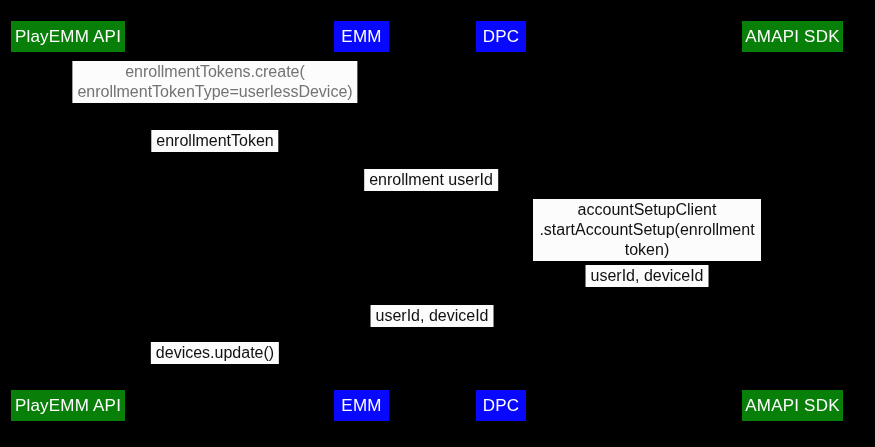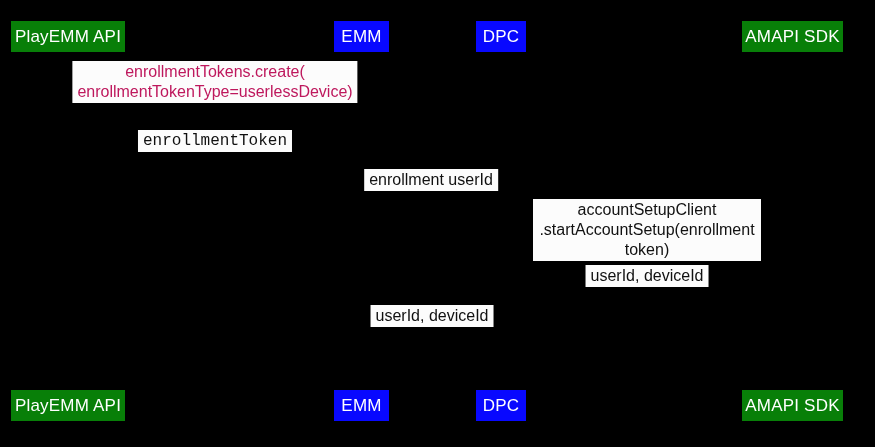--- a/index.html
+++ b/index.html
@@ -40,34 +40,35 @@
 <div class="stage" style="background-color: rgb(0, 0, 0);">
 
   <div class="actor" style="left: 11px; top: 21px; width: 114px; background-color: rgb(8, 127, 8); color: rgb(255, 255, 255);">PlayEMM API</div>
 
   <div class="actor" style="left: 334px; top: 21px; width: 55px; background-color: rgb(8, 8, 255); color: rgb(255, 255, 255);">EMM</div>
 
   <div class="actor" style="left: 476px; top: 21px; width: 50px; background-color: rgb(8, 8, 255); color: rgb(255, 255, 255);">DPC</div>
 
   <div class="actor" style="left: 742px; top: 21px; width: 101px; background-color: rgb(8, 127, 8); color: rgb(255, 255, 255);">AMAPI SDK</div>
 
-  <div class="msg" style="left: 215px; top: 61px; background-color: rgb(252, 252, 252); color: #be185d;">enrollmentTokens.create(
+  <div class="msg" style="left: 215px; top: 61px; background-color: rgb(252, 252, 252); color: #737373;">enrollmentTokens.create(
 enrollmentTokenType=userlessDevice)</div>
 
-  <div class="msg" style="left: 215px; top: 130px; background-color: rgb(252, 252, 252); color: rgb(17, 17, 17); font-family: Liberation Mono, monospace;">enrollmentToken</div>
+  <div class="msg" style="left: 215px; top: 130px; background-color: rgb(252, 252, 252); color: rgb(17, 17, 17);">enrollmentToken</div>
 
   <div class="msg" style="left: 431px; top: 169px; background-color: rgb(252, 252, 252); color: rgb(17, 17, 17);">enrollment userId</div>
 
   <div class="msg" style="left: 647px; top: 199px; background-color: rgb(252, 252, 252); color: rgb(17, 17, 17);">accountSetupClient
 .startAccountSetup(enrollment token)</div>
 
   <div class="msg" style="left: 647px; top: 265px; background-color: rgb(252, 252, 252); color: rgb(17, 17, 17);">userId, deviceId</div>
 
   <div class="msg" style="left: 432px; top: 305px; background-color: rgb(252, 252, 252); color: rgb(17, 17, 17);">userId, deviceId</div>
 
+  <div class="msg" style="left: 215px; top: 342px; background-color: rgb(252, 252, 252); color: rgb(17, 17, 17);">devices.update()</div>
 
   <div class="actor" style="left: 11px; top: 390px; width: 114px; background-color: rgb(8, 127, 8); color: rgb(255, 255, 255);">PlayEMM API</div>
 
   <div class="actor" style="left: 334px; top: 390px; width: 55px; background-color: rgb(8, 8, 255); color: rgb(255, 255, 255);">EMM</div>
 
   <div class="actor" style="left: 476px; top: 390px; width: 50px; background-color: rgb(8, 8, 255); color: rgb(255, 255, 255);">DPC</div>
 
   <div class="actor" style="left: 742px; top: 390px; width: 101px; background-color: rgb(8, 127, 8); color: rgb(255, 255, 255);">AMAPI SDK</div>
 
 </div>

